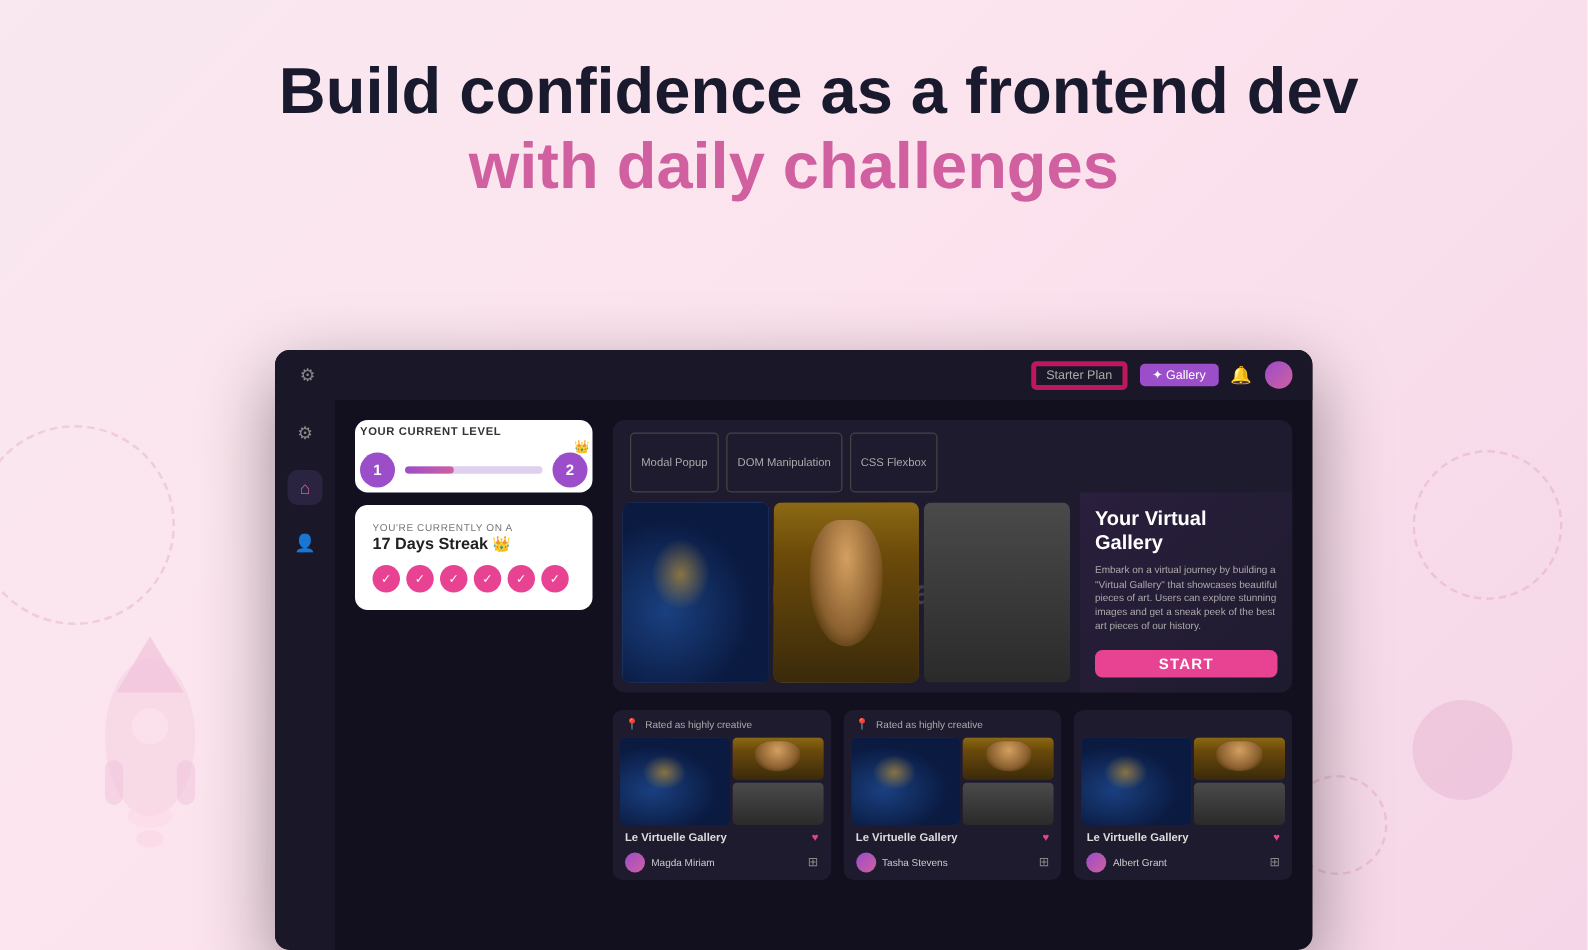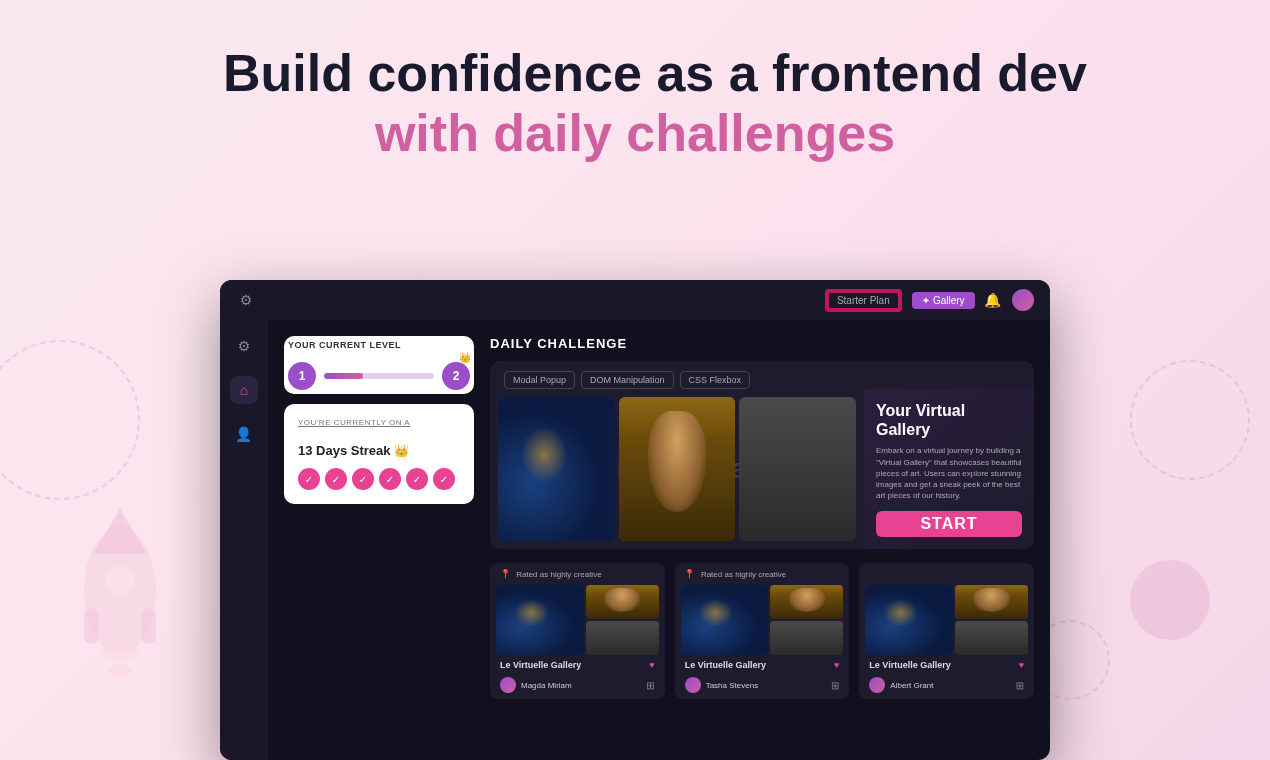--- a/index.html
+++ b/index.html
@@ -239,22 +239,21 @@
     .streak-card {
       background: #fff;
       border-radius: 10px;
       padding: 14px;
     }
     .streak-label {
       font-size: 8px;
       color: #777;
       text-transform: uppercase;
       letter-spacing: 0.5px;
-      margin-bottom: 16px;
-      text-decoration: underline;
+      margin-bottom: 0;
     }
     .streak-title {
       font-size: 13px;
       font-weight: 700;
       color: #222;
       margin-bottom: 10px;
     }
     .streak-emoji {
       font-size: 12px;
     }
@@ -300,21 +299,21 @@
       overflow: hidden;
       flex-shrink: 0;
     }
     .challenge-tags {
       display: flex;
       gap: 6px;
       padding: 10px 14px 0;
     }
     .tag {
       font-size: 9px;
-      padding: 3px 8px;
+      padding: 18px 8px;
       border-radius: 4px;
       border: 1px solid #444;
       color: #aaa;
     }
     .challenge-body {
       display: flex;
       gap: 0;
       min-height: 160px;
     }
     .challenge-gallery {
@@ -419,21 +418,21 @@
       line-height: 1.4;
       flex: 1;
     }
     .start-btn {
       width: 100%;
       padding: 4px;
       background: #e84393;
       border: none;
       border-radius: 6px;
       color: #fff;
-      font-size: 16px;
+      font-size: 12px;
       font-weight: 700;
       cursor: pointer;
       letter-spacing: 1px;
       margin-top: 8px;
     }
 
     
     .recent-section {
       flex: 1;
       overflow: hidden;
@@ -608,39 +607,38 @@
             <div class="level-progress">
               <div class="level-progress-fill"></div>
             </div>
             <div class="level-bubble end">2</div>
           </div>
         </div>
 
         <div class="streak-card">
           <div class="streak-label">YOU'RE CURRENTLY ON A</div>
           <div class="streak-title">
-            <span>13 Days Streak</span>
+            <span>17 Days Streak</span>
             <span class="streak-emoji">👑</span>
           </div>
           <div class="streak-dots">
             <div class="streak-dot">✓</div>
             <div class="streak-dot">✓</div>
             <div class="streak-dot">✓</div>
             <div class="streak-dot">✓</div>
             <div class="streak-dot">✓</div>
             <div class="streak-dot">✓</div>
           </div>
         </div>
 
       </div>
 
       <div class="right-panel">
 
         <div>
-          <div class="section-title">DAILY CHALLENGE</div>
 
           <div class="daily-challenge">
             <div class="challenge-tags">
               <span class="tag">Modal Popup</span>
               <span class="tag">DOM Manipulation</span>
               <span class="tag">CSS Flexbox</span>
             </div>
             <div class="challenge-body">
               <div class="challenge-gallery">
                 <div class="gallery-bg-text">Le Virtuelle Gallery</div>

